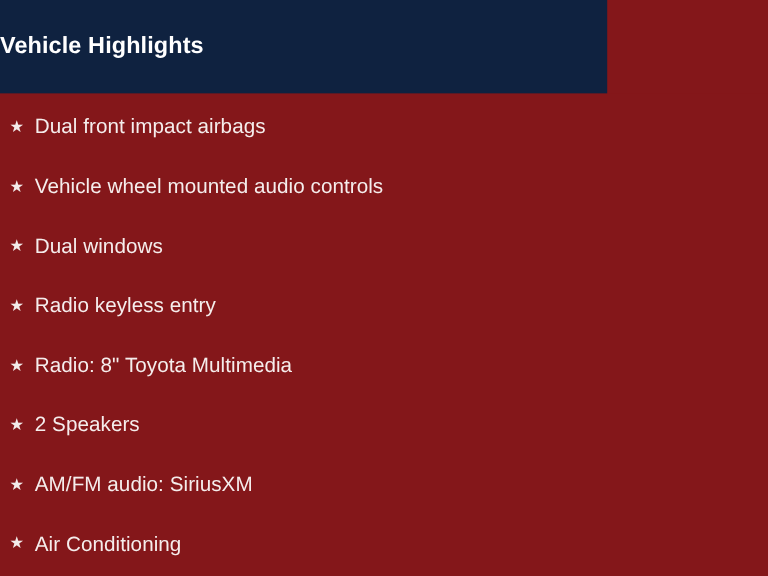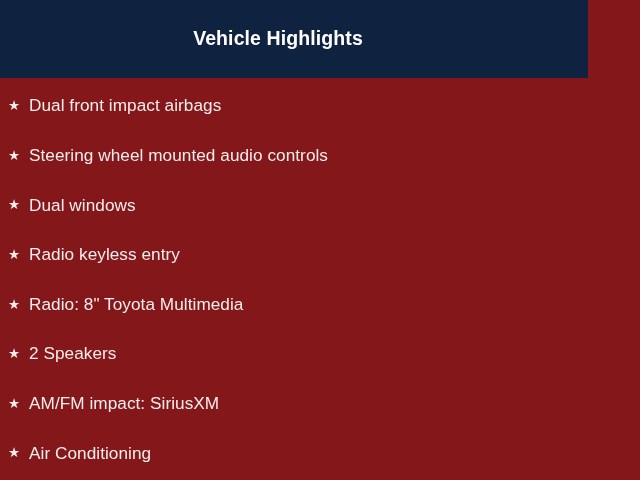--- a/index.html
+++ b/index.html
@@ -22,26 +22,26 @@
     height: 480px;
     background: #84171a;
     overflow: hidden;
   }
 
   
   #header-band {
     position: absolute;
     left: 0;
     top: 0;
-    width: 588px;
+    width: 506px;
     height: 78px;
     background: #0f2240;
     display: flex;
     align-items: center;
-    justify-content: center;
+    justify-content: flex-start;
     padding-right: 32px;
   }
 
   #header-title {
     color: #ffffff;
     font-size: 19.5px;
     font-weight: bold;
     letter-spacing: 0.1px;
     line-height: 1;
     white-space: nowrap;
@@ -103,41 +103,41 @@
   </div>
 
   <div id="highlights-body">
     <ul id="highlights-list">
         <li class="highlight-row" style="top: 16px;">
           <span class="bullet-star">★</span>
           <span class="highlight-label">Dual front impact airbags</span>
         </li>
         <li class="highlight-row" style="top: 65.6px;">
           <span class="bullet-star">★</span>
-          <span class="highlight-label">Steering wheel mounted audio controls</span>
+          <span class="highlight-label">Vehicle wheel mounted audio controls</span>
         </li>
         <li class="highlight-row" style="top: 115.2px;">
           <span class="bullet-star">★</span>
           <span class="highlight-label">Dual windows</span>
         </li>
         <li class="highlight-row" style="top: 164.8px;">
           <span class="bullet-star">★</span>
           <span class="highlight-label">Radio keyless entry</span>
         </li>
         <li class="highlight-row" style="top: 214.4px;">
           <span class="bullet-star">★</span>
           <span class="highlight-label">Radio: 8" Toyota Multimedia</span>
         </li>
         <li class="highlight-row" style="top: 264px;">
           <span class="bullet-star">★</span>
           <span class="highlight-label">2 Speakers</span>
         </li>
         <li class="highlight-row" style="top: 313.6px;">
           <span class="bullet-star">★</span>
-          <span class="highlight-label">AM/FM impact: SiriusXM</span>
+          <span class="highlight-label">AM/FM audio: SiriusXM</span>
         </li>
         <li class="highlight-row" style="top: 363.2px;">
           <span class="bullet-star">★</span>
           <span class="highlight-label">Air Conditioning</span>
         </li>
       </ul>
   </div>
 
 </div>
 

